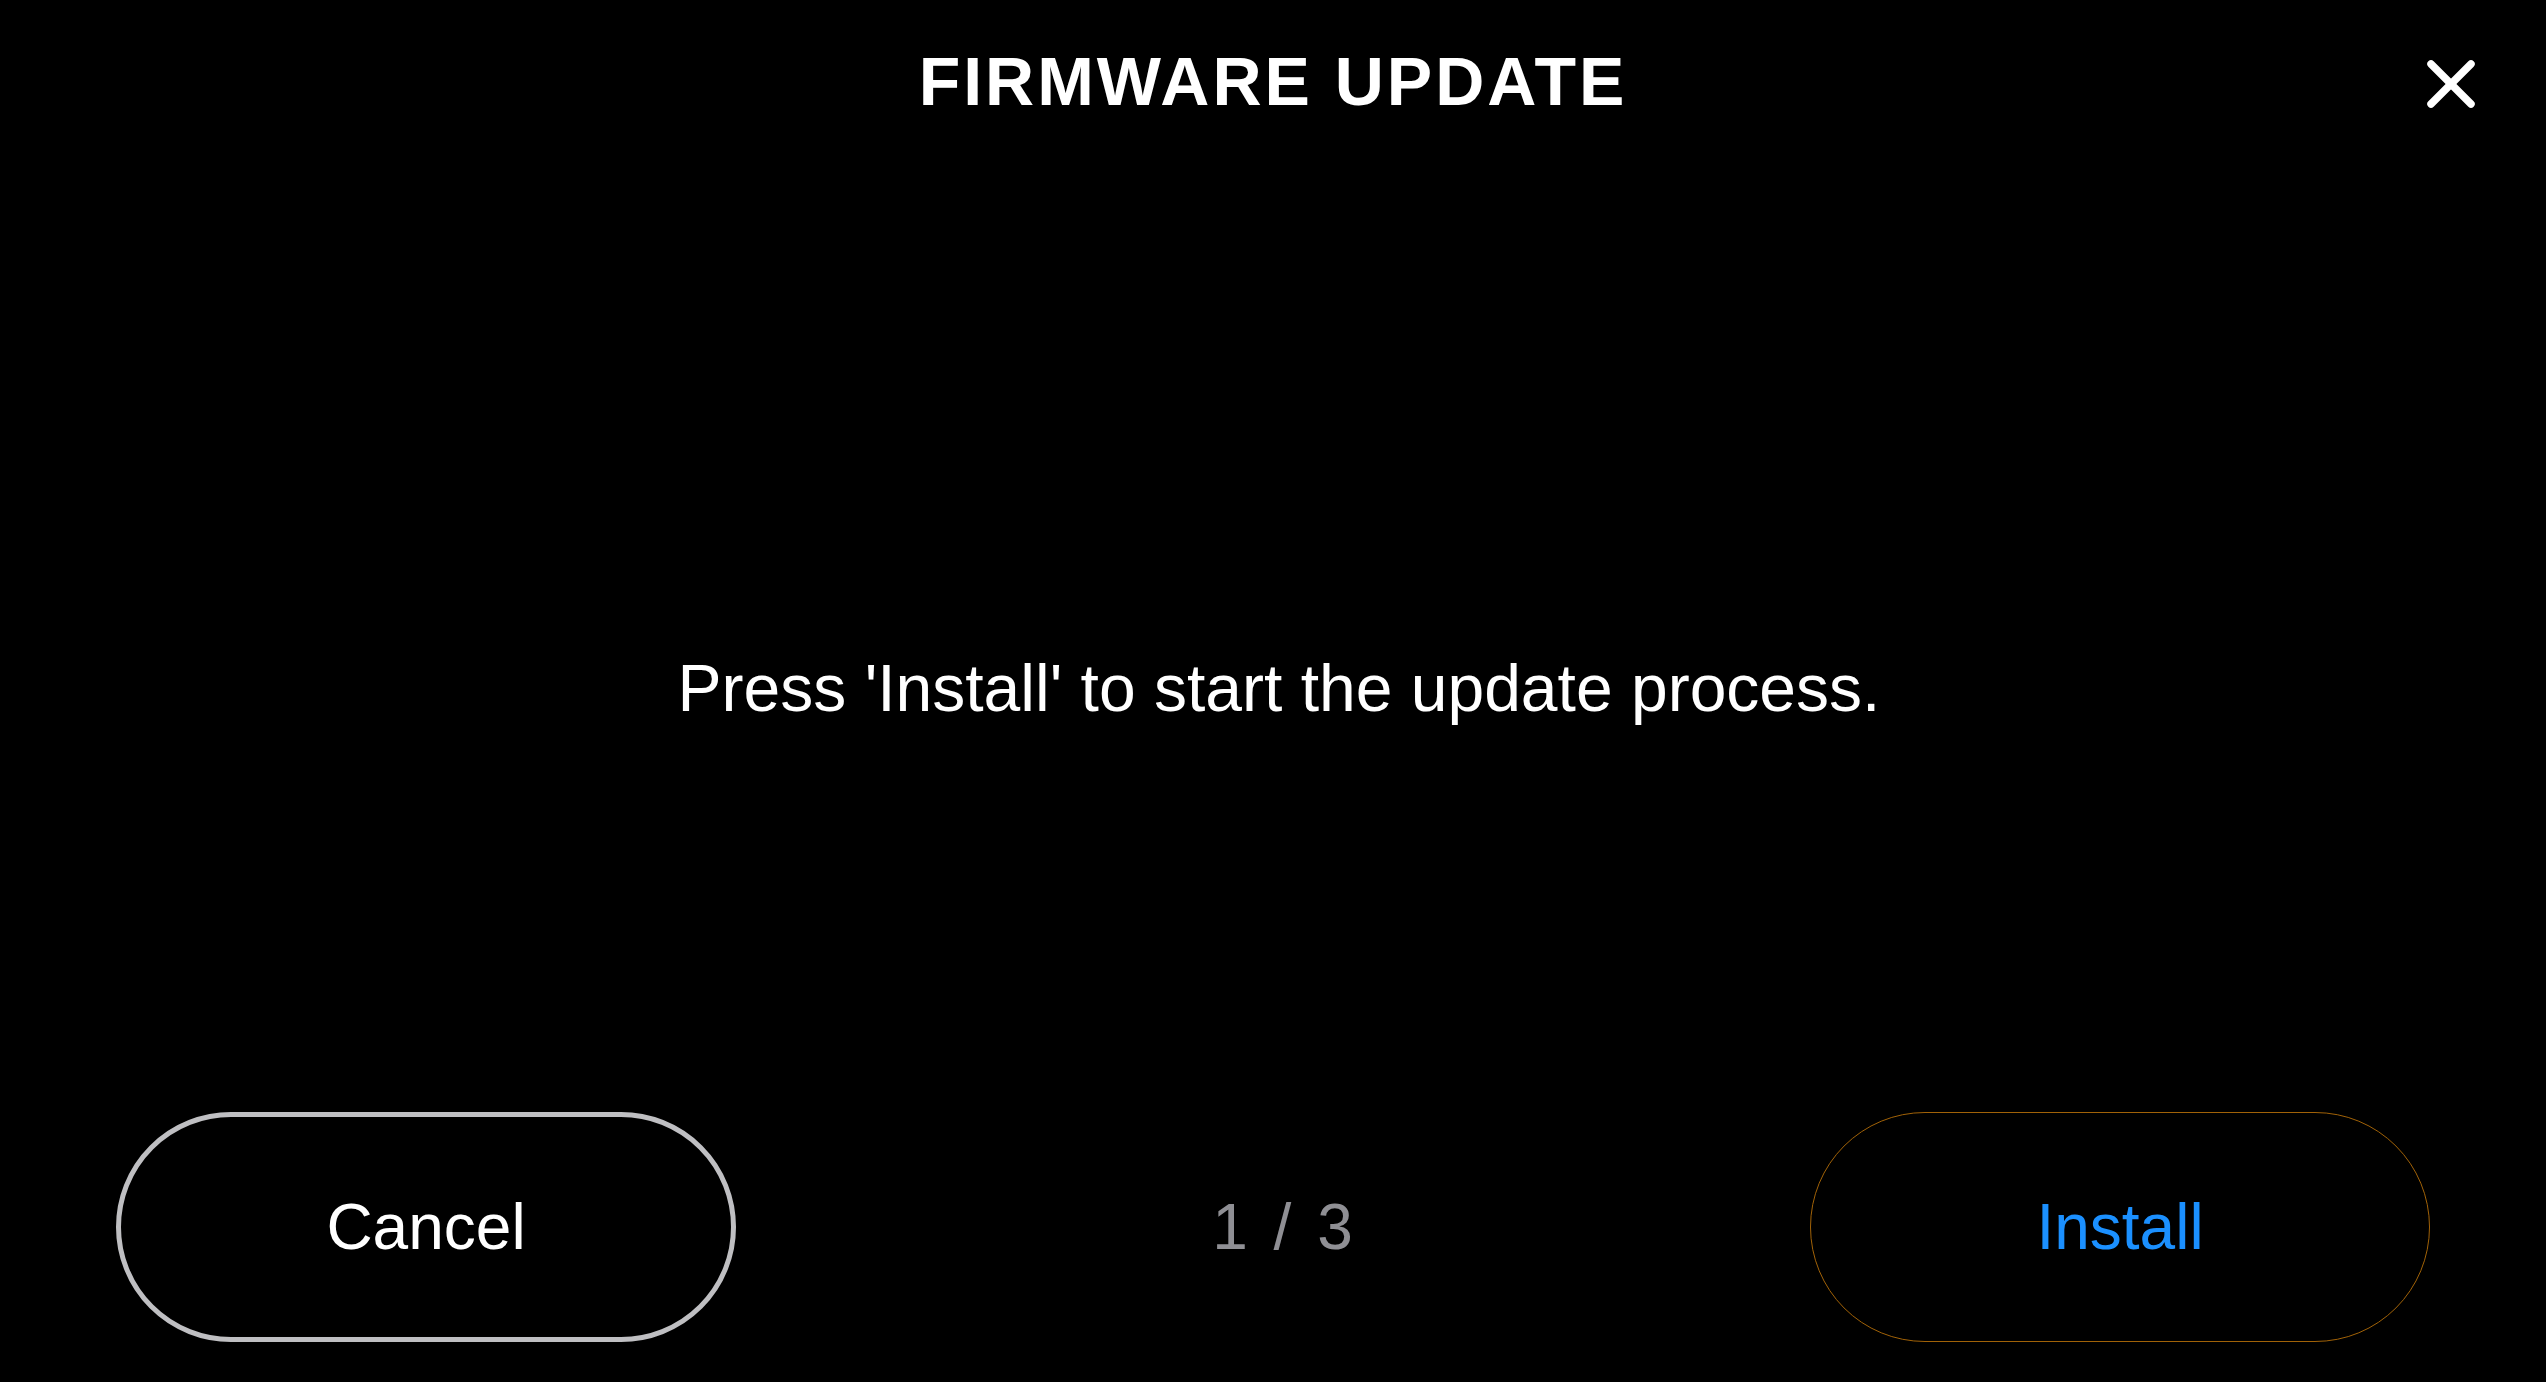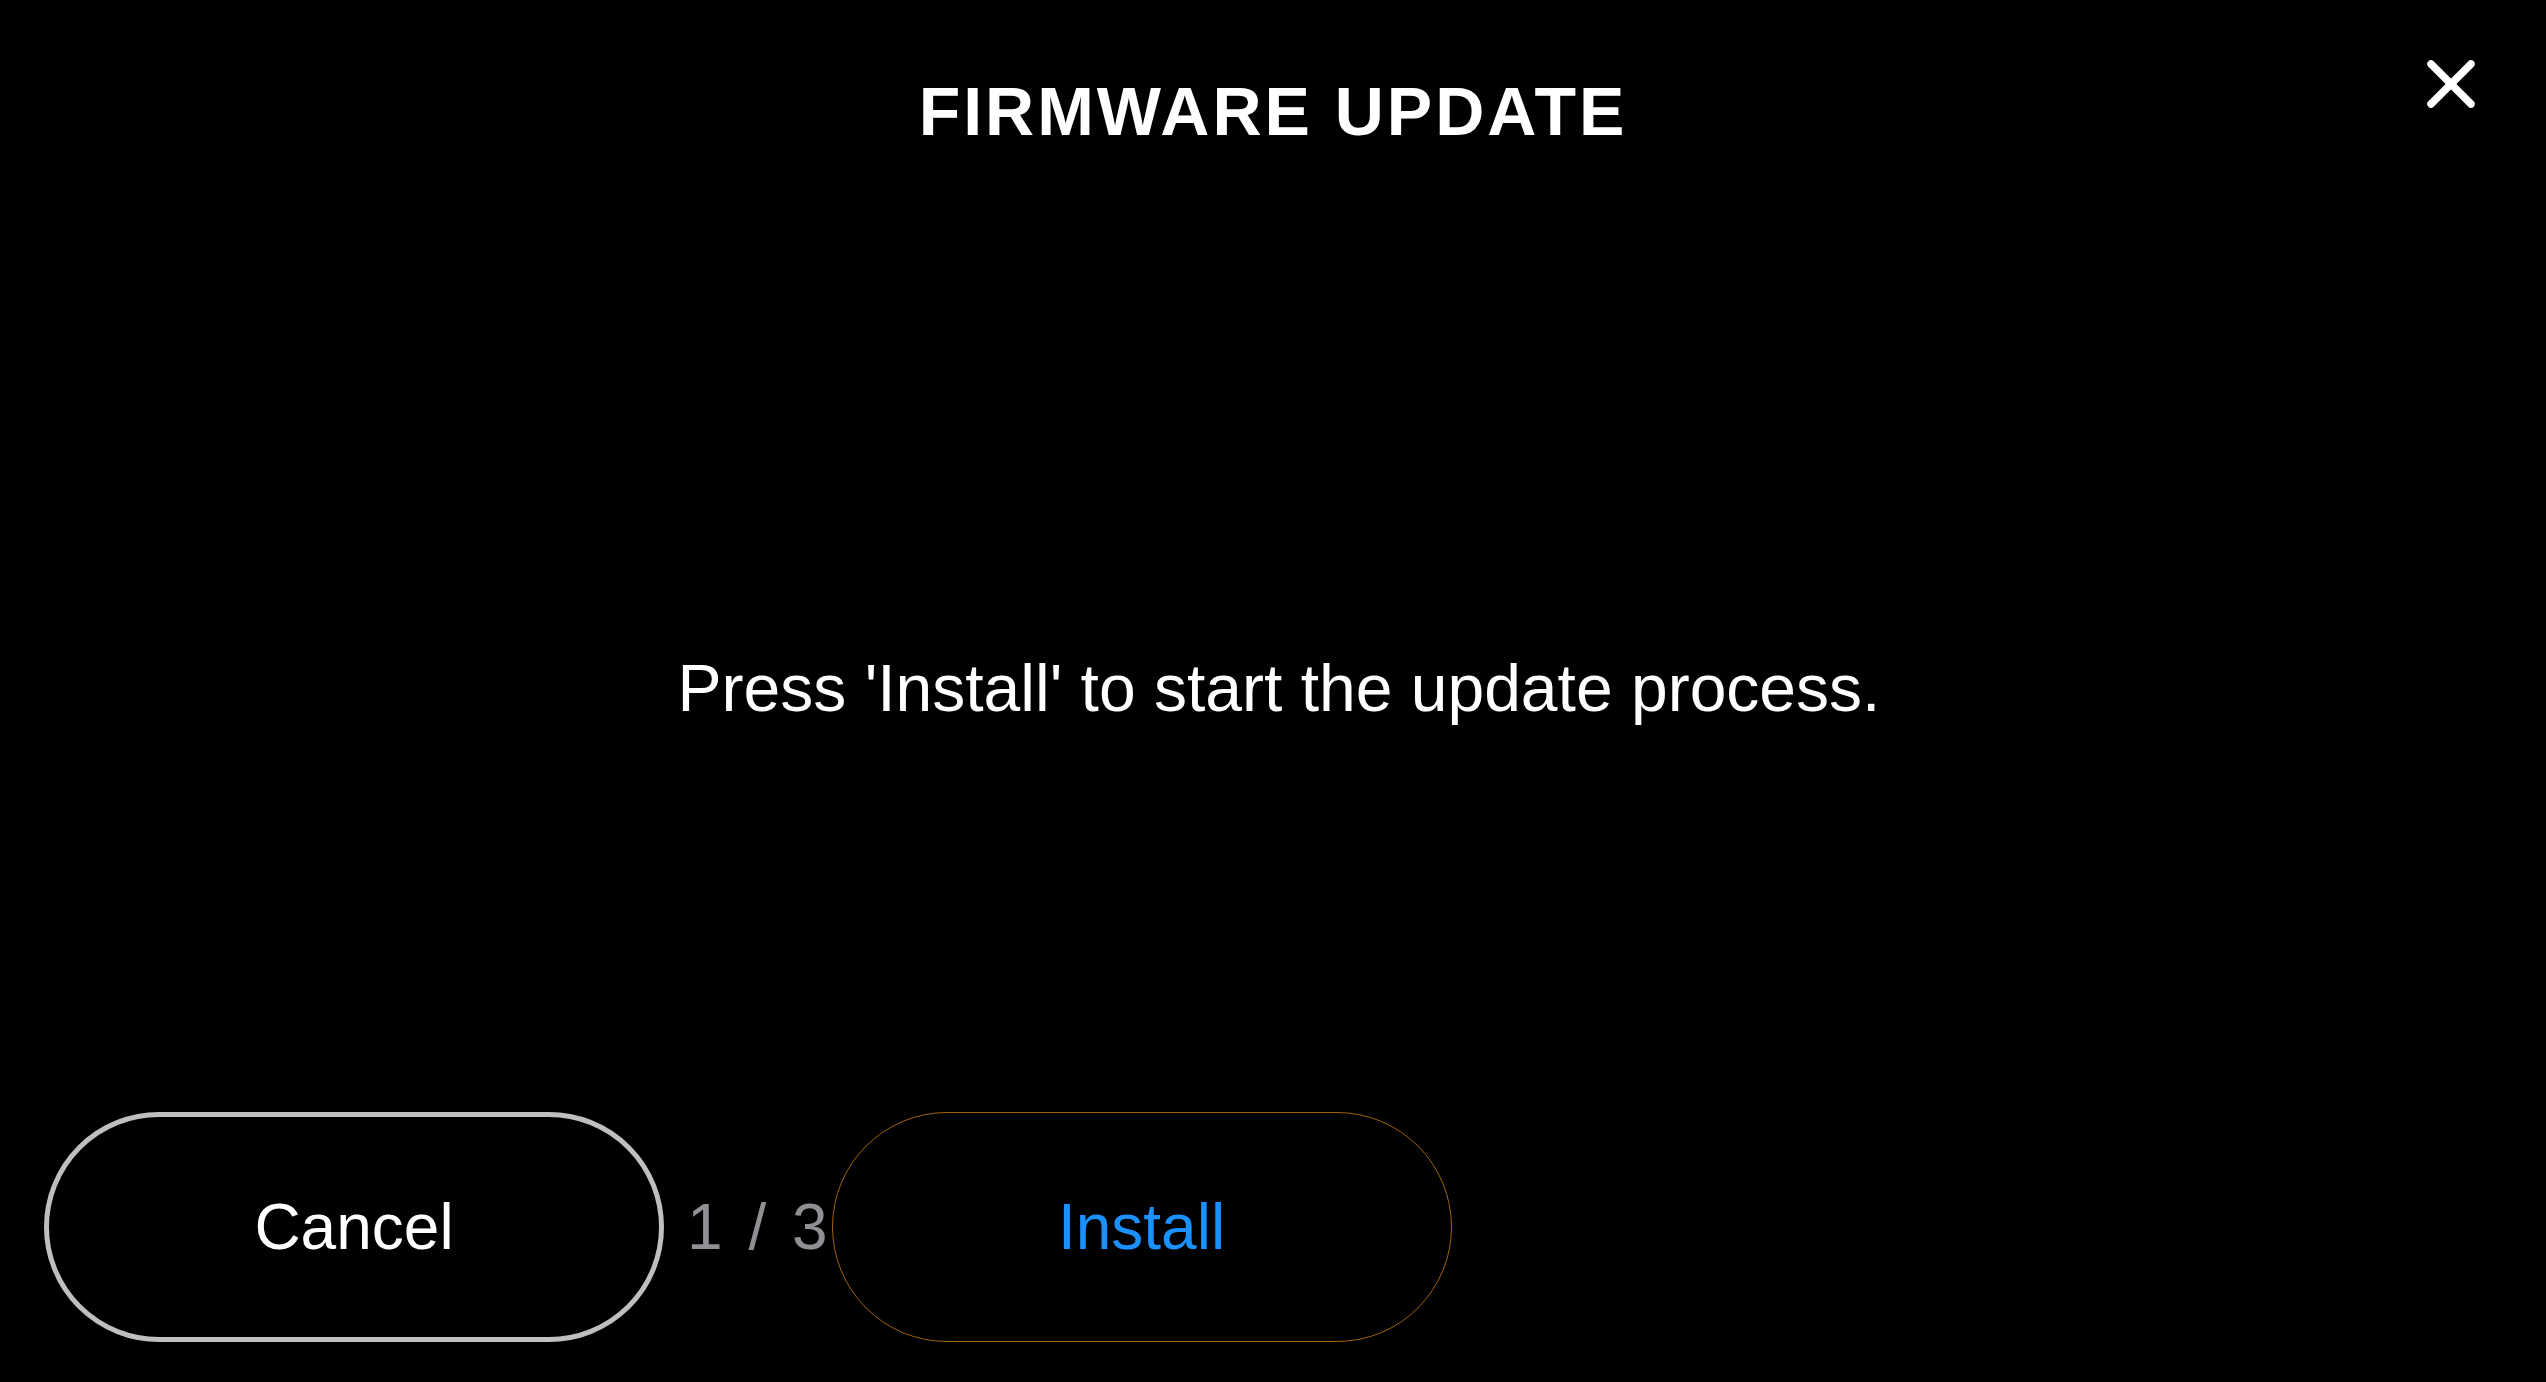--- a/index.html
+++ b/index.html
@@ -16,21 +16,21 @@
       overflow: hidden;
     }
     .header {
       position: absolute;
       top: 0;
       left: 0;
       right: 0;
       display: flex;
       justify-content: center;
       align-items: center;
-      padding-top: 72px;
+      padding-top: 42px;
     }
     .title {
       color: #ffffff;
       font-size: 68px;
       font-weight: 700;
       letter-spacing: 3px;
       text-transform: uppercase;
     }
     .close-button {
       position: absolute;
@@ -59,23 +59,23 @@
       color: #ffffff;
       font-size: 66px;
       font-weight: 400;
     }
     .footer {
       position: absolute;
       bottom: 40px;
       left: 0;
       right: 0;
       display: flex;
-      justify-content: flex-start;
+      justify-content: space-between;
       align-items: center;
-      padding: 0 44px;
+      padding: 0 116px;
     }
     .btn {
       width: 620px;
       height: 230px;
       border-radius: 115px;
       background: transparent;
       font-size: 64px;
       font-weight: 400;
       cursor: pointer;
       display: flex;

